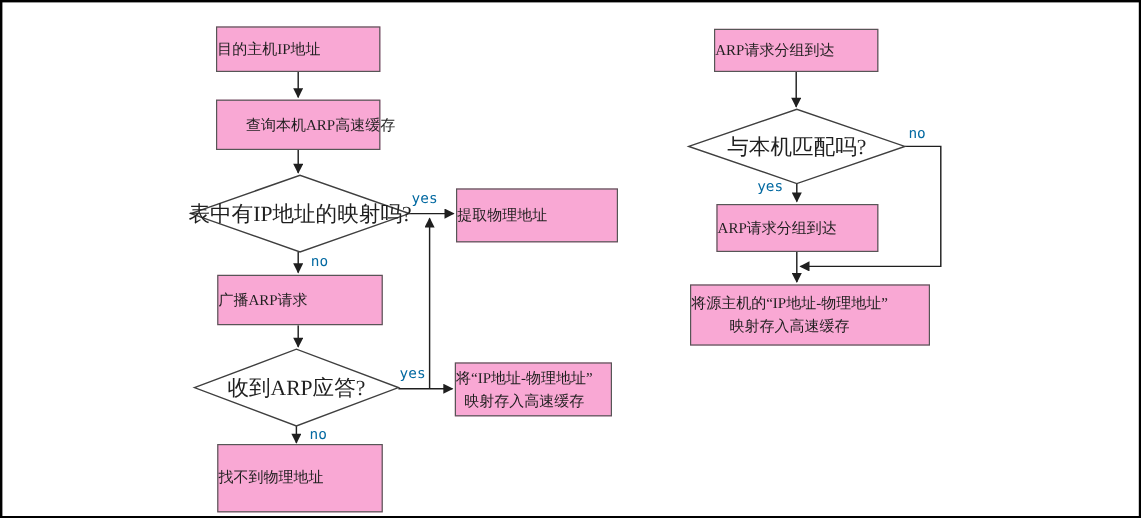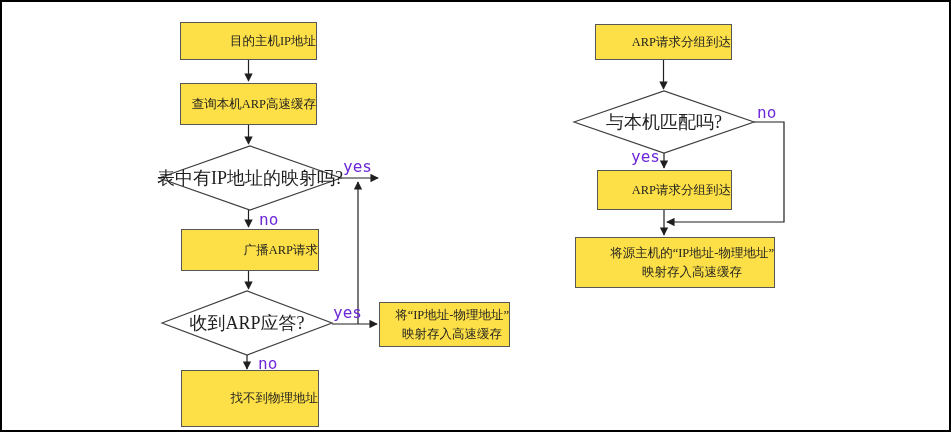--- a/index.html
+++ b/index.html
@@ -10,39 +10,39 @@
     border:2px solid #000;
     background:#fff;
     font-family:"Liberation Serif","DejaVu Serif",serif;
     overflow:hidden;
   }
   .layer{position:absolute;left:0;top:0;width:951px;height:432px;}
   .box{
     position:absolute;
     box-sizing:border-box;
     border:1px solid #565656;
-    background:#fde047;
-    display:flex;align-items:center;justify-content:flex-end;
+    background:#f9a8d4;
+    display:flex;align-items:center;justify-content:flex-start;
     text-align:center;
     font-size:12.5px;color:#1f1f1f;
     line-height:1.5;
     white-space:pre;
   }
   .dlabel{
     position:absolute;
     display:flex;align-items:center;justify-content:center;
     text-align:center;
     font-size:18px;color:#1f1f1f;
     white-space:pre;
     pointer-events:none;
   }
   .edge-label{
     position:absolute;
     font-family:"DejaVu Sans Mono","Liberation Mono",monospace;
-    font-size:16px;color:#6d28d9;
+    font-size:12px;color:#0369a1;
     line-height:1;
   }
   svg .conn{stroke:#1f1f1f;stroke-width:1.2;fill:none;}
   svg .diamond{stroke:#3f3f3f;stroke-width:1.2;fill:#ffffff;}
 </style>
 </head>
 <body>
 
 <div class="frame">
 
@@ -77,20 +77,23 @@
   </div>
 
   <div class="box" style="left:178px;top:81px;width:137px;height:42px;padding-left:24px;">
     <span>查询本机ARP高速缓存</span>
   </div>
 
   <div class="dlabel" style="left:157px;top:144px;width:182px;height:64px;">
     <span>表中有IP地址的映射吗?</span>
   </div>
 
+  <div class="box" style="left:378px;top:155px;width:135px;height:45px;">
+    <span>提取物理地址</span>
+  </div>
 
   <div class="box" style="left:179px;top:227px;width:138px;height:42px;">
     <span>广播ARP请求</span>
   </div>
 
   <div class="dlabel" style="left:160px;top:289px;width:170px;height:64px;">
     <span>收到ARP应答?</span>
   </div>
 
   <div class="box" style="left:377px;top:300px;width:131px;height:45px;">

